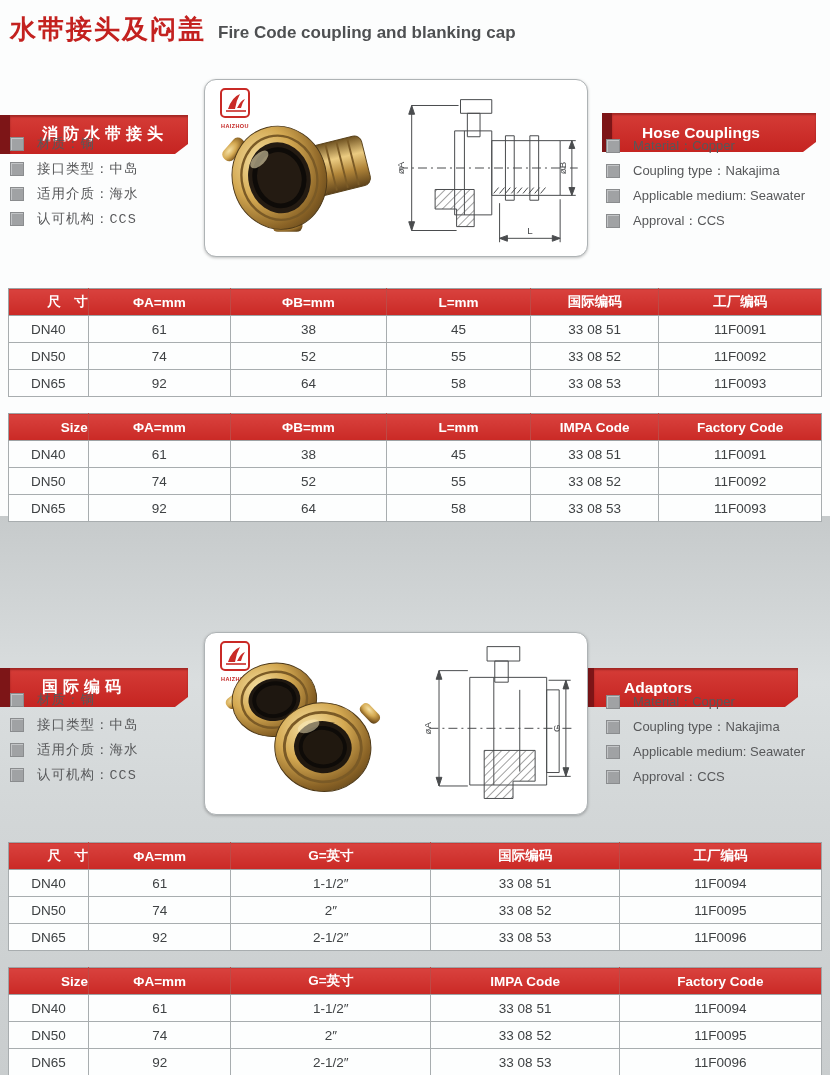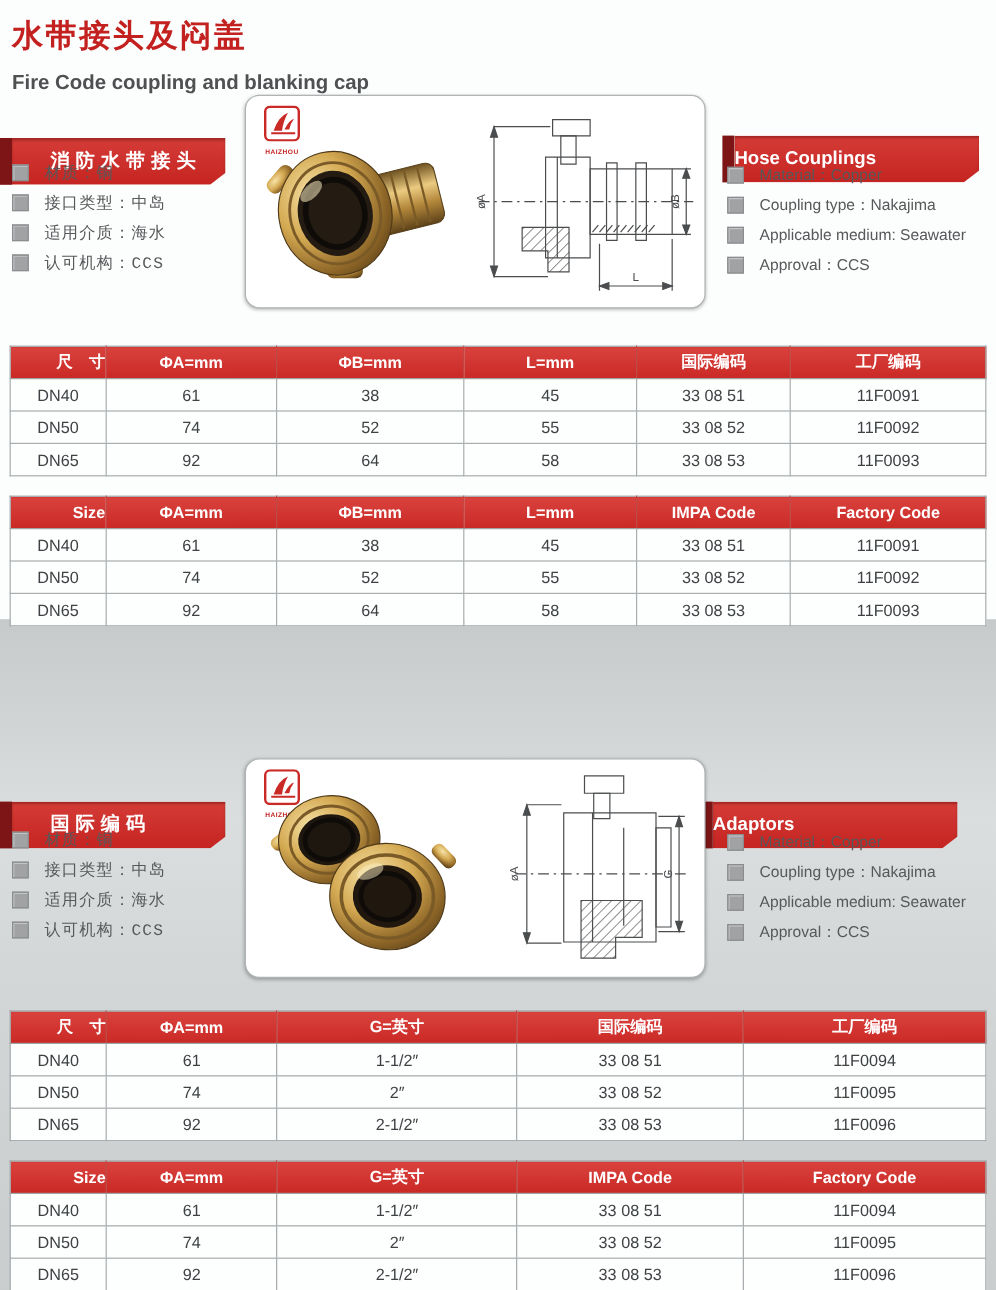--- a/index.html
+++ b/index.html
@@ -2,32 +2,32 @@
 <html><head>
 <meta charset="utf-8">
 <style>
   html,body{margin:0;padding:0;background:#e8e8e8;}
   .page{position:relative;width:830px;height:1075px;background:#FCFDFD;overflow:hidden;
         font-family:"Liberation Sans","DejaVu Sans",sans-serif;margin:0 auto;}
   .gray-band{position:absolute;left:0;top:516px;width:830px;height:559px;
         background:linear-gradient(180deg,#C6CACB 0%,#DADEDF 30%,#D2D6D7 55%,#C9CDCE 100%);}
 
   
-  .page-title{position:absolute;left:10px;top:12px;display:flex;align-items:baseline;gap:12px;flex-direction:column;}
+  .page-title{position:absolute;left:10px;top:12px;display:flex;align-items:baseline;gap:12px;}
   .t-zh{font-size:26px;font-weight:bold;color:#C3211F;letter-spacing:2px;}
   .t-en{font-size:17px;font-weight:bold;color:#4E5052;}
 
   
   .banner{position:absolute;height:39px;margin-top:20px;}
   .banner .tab{position:absolute;left:0;top:0;width:10px;height:100%;background:#7D1517;}
   .banner .body{position:absolute;left:10px;right:0;top:0;height:100%;
       background:linear-gradient(180deg,#D53C37 0%,#C52421 100%);
       clip-path:polygon(0 0,100% 0,100% calc(100% - 10px),calc(100% - 13px) 100%,0 100%);
       display:flex;align-items:center;box-shadow:inset 0 2px 2px rgba(70,0,0,.35);}
-  .banner .txt{color:#fff;font-weight:bold;font-size:15.5px;white-space:nowrap;}
+  .banner .txt{color:#fff;font-weight:bold;font-size:15.5px;padding-left:30px;white-space:nowrap;}
   .banner.zh .txt{font-size:16px;letter-spacing:5px;padding-left:32px;}
 
   
   .spec-list{position:absolute;list-style:none;margin:0;padding:0;}
   .spec-list li{display:flex;align-items:center;height:25px;}
   .spec-list .bullet{width:12px;height:12px;background:#A0A2A4;border:1px solid #8A8C8E;
       box-shadow:inset 1px 1px 0 #C2C4C6;margin-right:13px;flex:none;}
   .spec-list .spec-text{font-size:13px;color:#57585A;}
   .spec-list.zh .spec-text{letter-spacing:1px;font-size:13.5px;font-family:Liberation Mono, monospace;}
 

